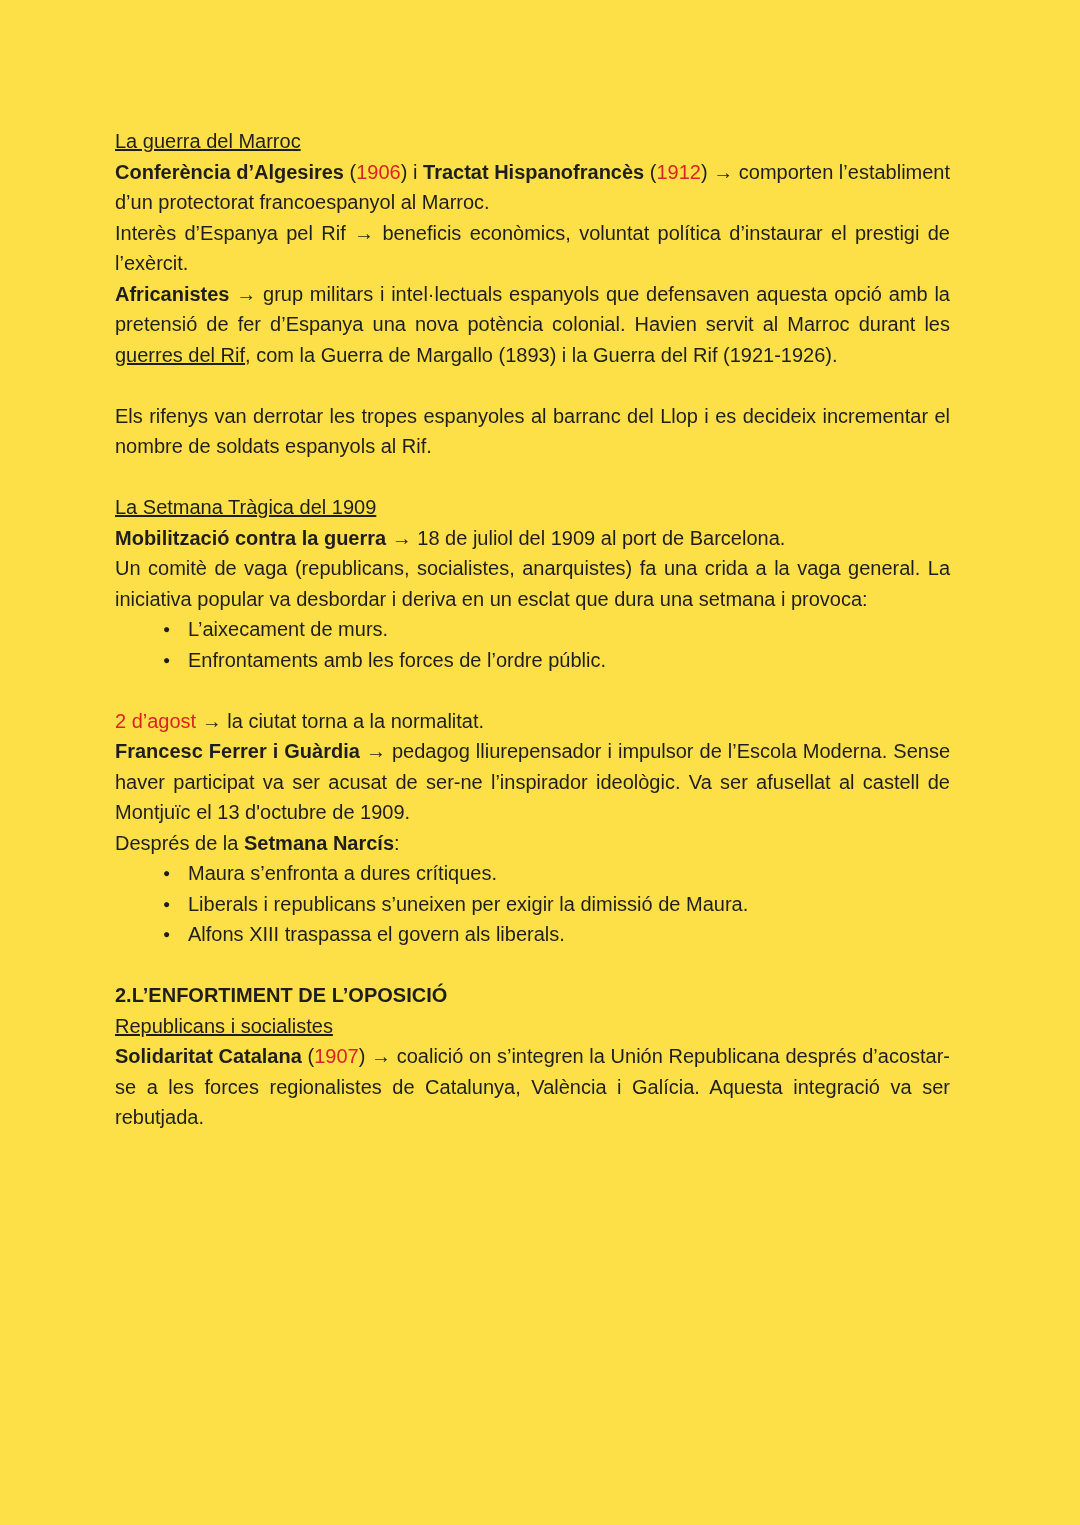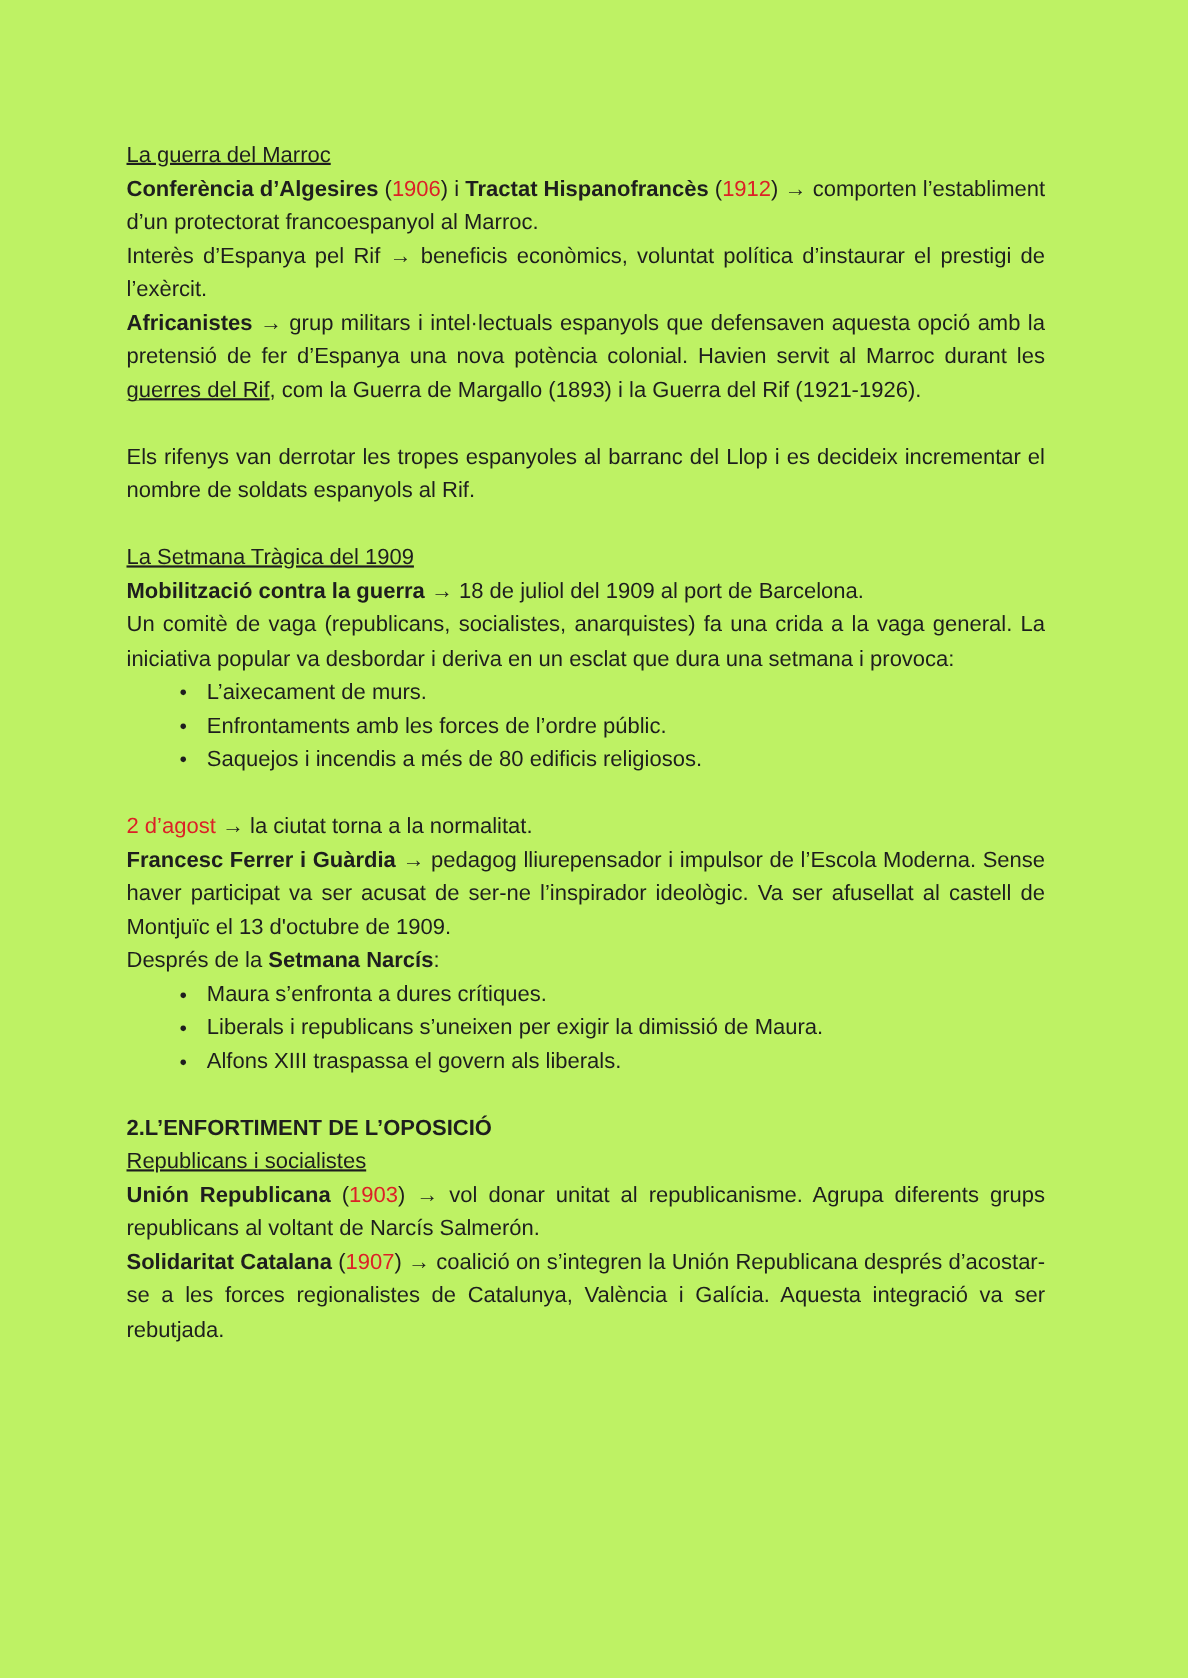--- a/index.html
+++ b/index.html
@@ -4,21 +4,21 @@
 <style>
   html, body {
     margin: 0;
     padding: 0;
     background: #ffffff;
   }
   .page {
     position: relative;
     width: 1080px;
     height: 1525px;
-    background: #bef264;
+    background: #fde047;
     overflow: hidden;
     font-family: "Liberation Sans", "DejaVu Sans", sans-serif;
     font-size: 20px;
     line-height: 30.5px;
     color: #1e1e1e;
   }
   .content {
     position: absolute;
     top: 126px;
     left: 115px;
@@ -57,27 +57,25 @@
       <div class="block paragraph"><span class="run">Interès d’Espanya pel Rif → beneficis econòmics, voluntat política d’instaurar el prestigi de l’exèrcit.</span></div>
       <div class="block paragraph"><span class="run bold">Africanistes</span><span class="run"> → grup militars i intel·lectuals espanyols que defensaven aquesta opció amb la pretensió de fer d’Espanya una nova potència colonial. Havien servit al Marroc durant les </span><span class="run underline">guerres del Rif</span><span class="run">, com la Guerra de Margallo (1893) i la Guerra del Rif (1921-1926).</span></div>
       <div class="block spacer"></div>
       <div class="block paragraph"><span class="run">Els rifenys van derrotar les tropes espanyoles al barranc del Llop i es decideix incrementar el nombre de soldats espanyols al Rif.</span></div>
       <div class="block spacer"></div>
       <div class="block heading"><span class="run underline">La Setmana Tràgica del 1909</span></div>
       <div class="block paragraph"><span class="run bold">Mobilització contra la guerra</span><span class="run"> → 18 de juliol del 1909 al port de Barcelona.</span></div>
       <div class="block paragraph"><span class="run">Un comitè de vaga (republicans, socialistes, anarquistes) fa una crida a la vaga general. La iniciativa popular va desbordar i deriva en un esclat que dura una setmana i provoca:</span></div>
       <div class="block bullet"><span class="run">L’aixecament de murs.</span></div>
       <div class="block bullet"><span class="run">Enfrontaments amb les forces de l’ordre públic.</span></div>
-      <div class="block bullet"><span class="run">Saquejos i incendis a més de 80 edificis religiosos.</span></div>
       <div class="block spacer"></div>
       <div class="block paragraph"><span class="run red">2 d’agost</span><span class="run"> → la ciutat torna a la normalitat.</span></div>
       <div class="block paragraph"><span class="run bold">Francesc Ferrer i Guàrdia</span><span class="run"> → pedagog lliurepensador i impulsor de l’Escola Moderna. Sense haver participat va ser acusat de ser-ne l’inspirador ideològic. Va ser afusellat al castell de Montjuïc el 13 d'octubre de 1909.</span></div>
       <div class="block paragraph"><span class="run">Després de la </span><span class="run bold">Setmana Narcís</span><span class="run">:</span></div>
       <div class="block bullet"><span class="run">Maura s’enfronta a dures crítiques.</span></div>
       <div class="block bullet"><span class="run">Liberals i republicans s’uneixen per exigir la dimissió de Maura.</span></div>
       <div class="block bullet"><span class="run">Alfons XIII traspassa el govern als liberals.</span></div>
       <div class="block spacer"></div>
       <div class="block paragraph"><span class="run bold">2.L’ENFORTIMENT DE L’OPOSICIÓ</span></div>
       <div class="block heading"><span class="run underline">Republicans i socialistes</span></div>
-      <div class="block paragraph"><span class="run bold">Unión Republicana</span><span class="run"> (</span><span class="run red">1903</span><span class="run">) → vol donar unitat al republicanisme. Agrupa diferents grups republicans al voltant de Narcís Salmerón.</span></div>
       <div class="block paragraph"><span class="run bold">Solidaritat Catalana</span><span class="run"> (</span><span class="run red">1907</span><span class="run">) → coalició on s’integren la Unión Republicana després d’acostar-se a les forces regionalistes de Catalunya, València i Galícia. Aquesta integració va ser rebutjada.</span></div>
     </div>
 </div>
 
 </body></html>

